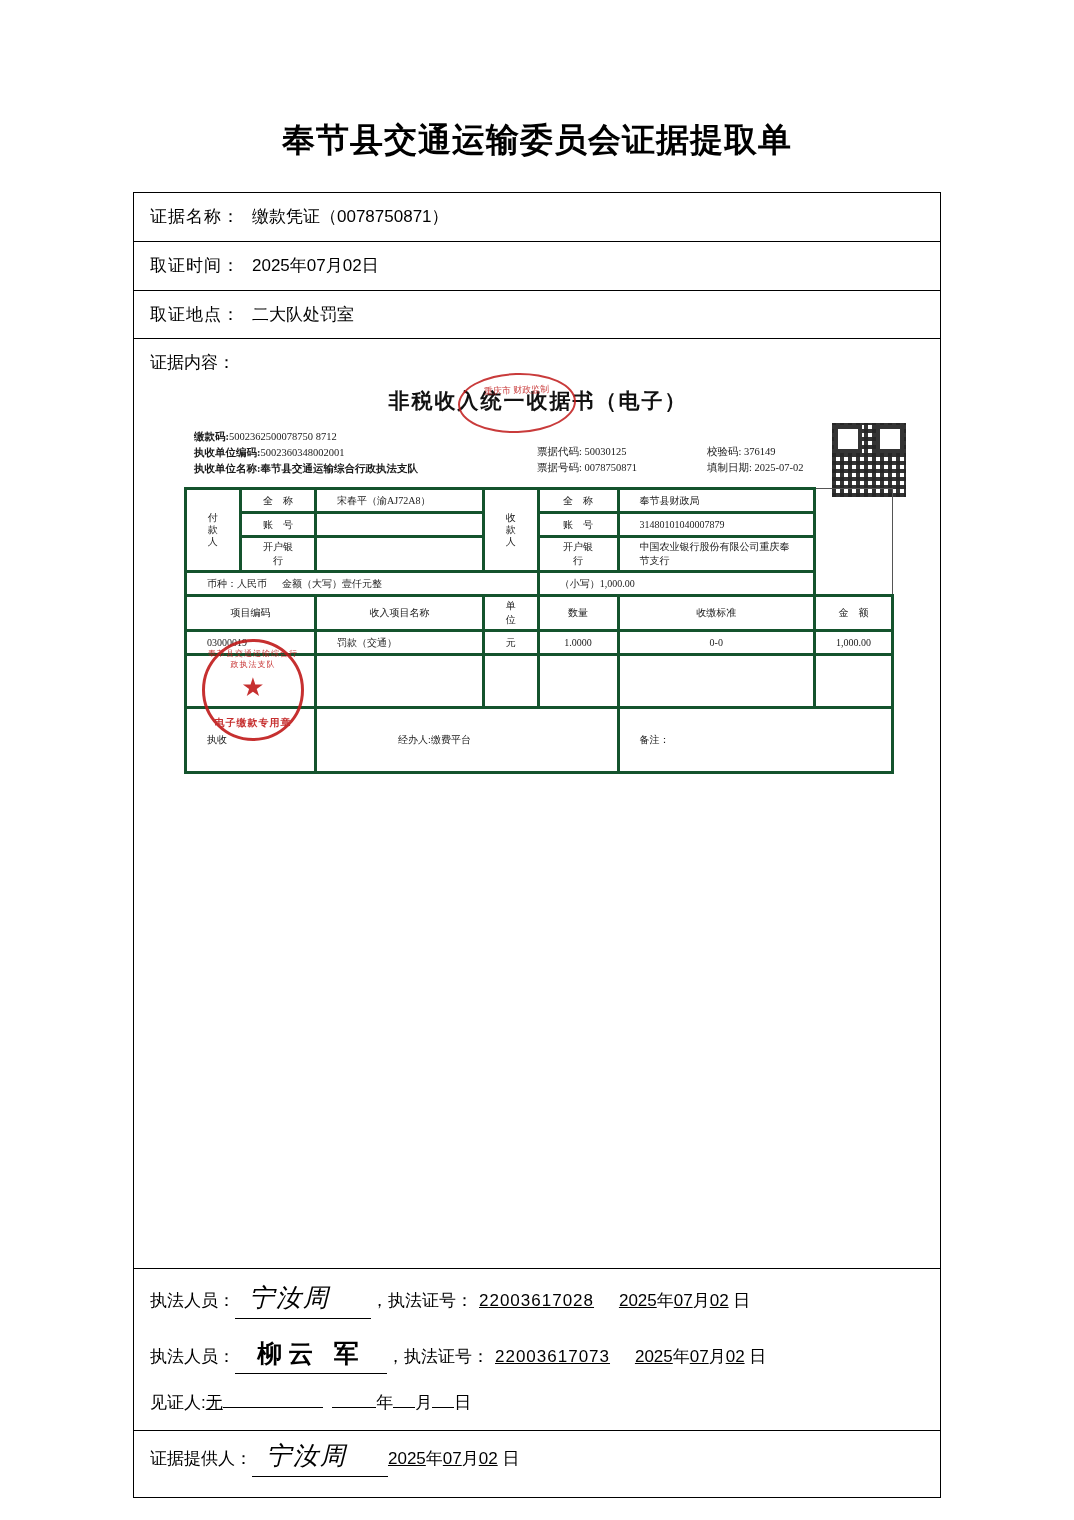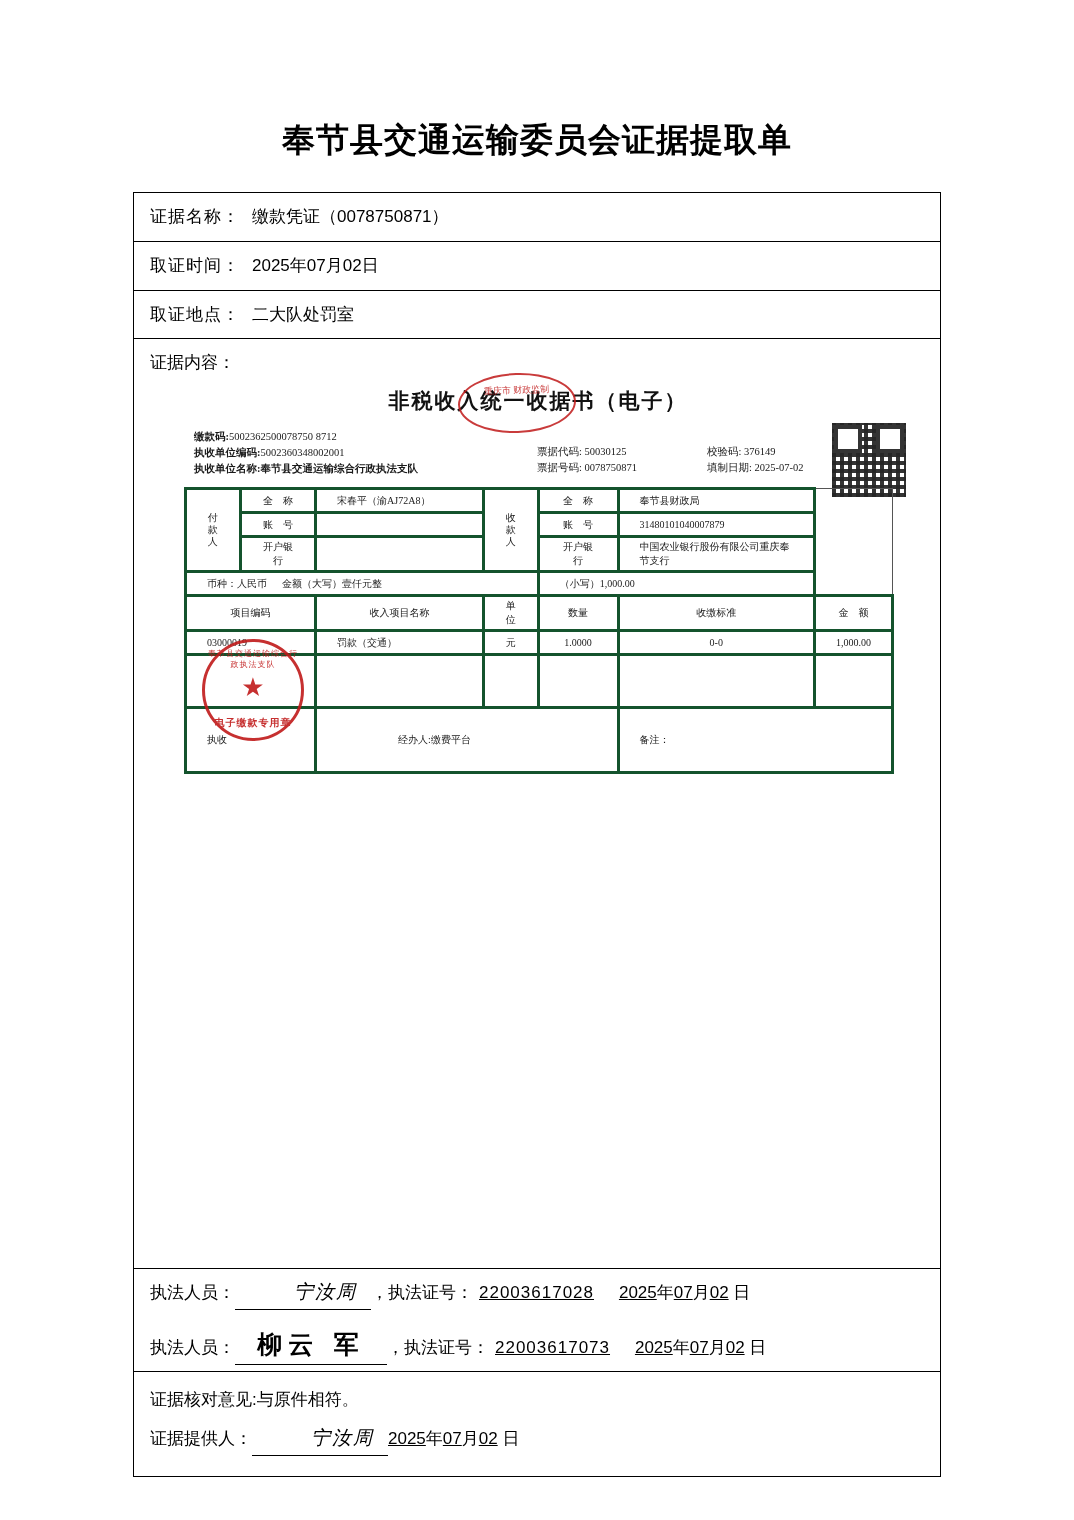--- a/index.html
+++ b/index.html
@@ -204,28 +204,28 @@
   
   .sig-row {
     font-size: 17px;
     font-family: "Liberation Sans", sans-serif;
     padding: 10px 0 6px 16px;
     line-height: 1.5;
     position: relative;
   }
   .u { text-decoration: underline; }
   .hand {
-    font-family: Liberation Mono, monospace;
+    font-family: Liberation Sans, sans-serif;
     font-style: italic;
-    font-size: 19px;
+    font-size: 25px;
     border-bottom: 1.5px solid #000;
     padding: 0 14px 1px 14px;
     display: inline-block;
     min-width: 108px;
-    text-align: right;
+    text-align: left;
     letter-spacing: 2px;
   }
   .hand-big {
     font-family: "DejaVu Serif", serif;
     font-size: 25px;
     font-weight: bold;
     border-bottom: 1.5px solid #000;
     padding: 0 10px 1px 10px;
     display: inline-block;
     min-width: 132px;
@@ -414,26 +414,27 @@
         &nbsp;&nbsp;&nbsp;<span class="u">2025</span><span>年</span><span class="u">07</span><span>月</span><span class="u">02</span>
         <span>日</span>
       </div>
 
       <div class="sig-row">
         <span>执法人员：</span><span class="hand-big">柳云 军</span><span>，执法证号：</span><span class="ul-num">22003617073</span>
         &nbsp;&nbsp;&nbsp;<span class="u">2025</span><span>年</span><span class="u">07</span><span>月</span><span class="u">02</span>
         <span>日</span>
       </div>
 
+      <div class="sig-row" style="padding-bottom:14px">
+        <span>见证人:</span><span class="u">无</span><span class="blank-line"></span>
+        &nbsp;<span class="blank-short"></span><span>年</span><span class="blank-tiny"></span><span>月</span><span class="blank-tiny"></span><span>日</span>
+      </div>
     </div>
 
     <div class="row last" style="border-top:1.5px solid #000">
-      <div class="verify-row">
-        <span>证据核对意见:</span><span>与原件相符。</span>
-      </div>
       <div class="verify-row" style="padding-top:4px; padding-bottom:20px">
         <span>证据提供人：</span><span class="hand">宁汝周</span><span class="u">2025</span><span>年</span><span class="u">07</span><span>月</span><span class="u">02</span>
         <span>日</span>
       </div>
     </div>
 
   </div>
 </div>
 
 </body></html>

